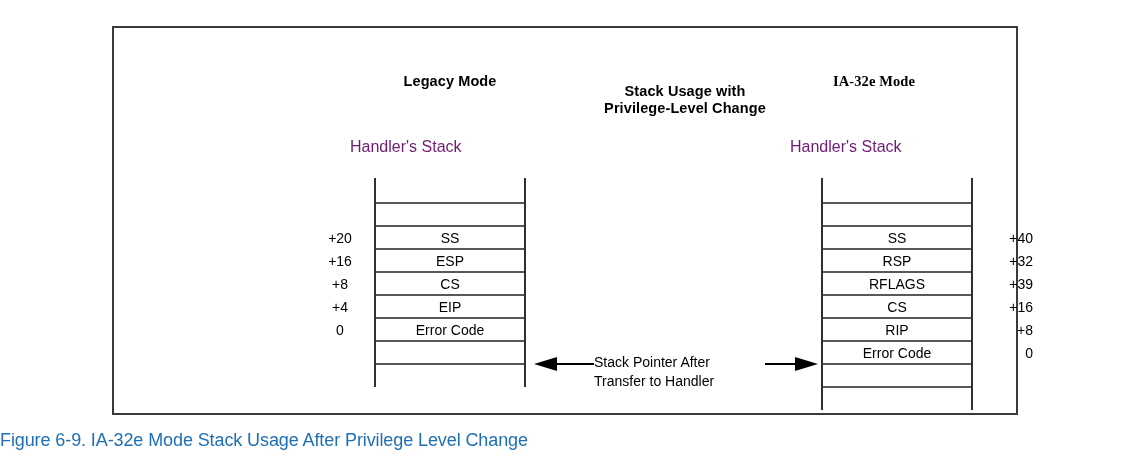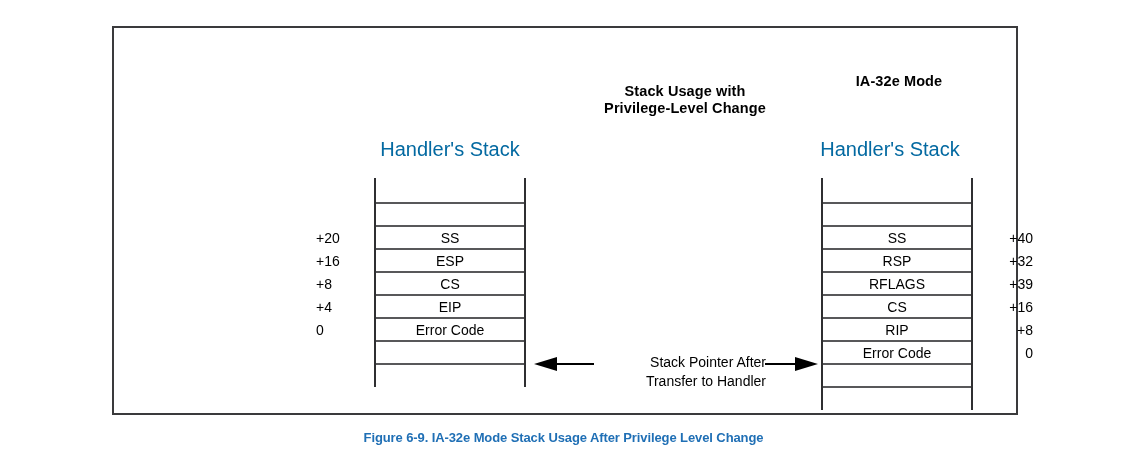--- a/index.html
+++ b/index.html
@@ -33,27 +33,27 @@
     font-size: 14.5px;
     font-weight: bold;
     color: #000000;
     text-align: center;
     line-height: 17px;
     letter-spacing: 0.1px;
     white-space: pre-line;
   }
   #title-legacy   { left: 236px; top: 45px;  width: 200px; }
   #title-center   { left: 456px; top: 55px;  width: 230px; }
-  #title-ia32e    { left: 685px; top: 45px;  width: 200px; }
+  #title-ia32e    { left: 660px; top: 45px;  width: 200px; font-family: Liberation Serif, serif; }
 
   .sub-title {
     position: absolute;
-    font-size: 20px;
-    color: #0369a1;
-    text-align: center;
+    font-size: 16px;
+    color: #701a75;
+    text-align: left;
     width: 200px;
   }
   #sub-legacy { left: 236px; top: 110px; }
   #sub-ia32e  { left: 676px; top: 110px; }
 
   
   .stack {
     position: absolute;
     width: 152px;
     border-left: 2px solid #2f2f31;
@@ -79,60 +79,61 @@
   .stack-row.pad-bottom { height: 23px; }
   .stack-row.tail { height: 24px; border-bottom: none; }
 
   
   .offset {
     position: absolute;
     font-size: 14px;
     color: #000000;
     width: 48px;
   }
-  .offset.left  { right: 100%; margin-right: 12px; text-align: left; }
+  .offset.left  { right: 100%; margin-right: 12px; text-align: center; }
   .offset.right { left: 100%;  margin-left: 14px;  text-align: right; }
 
   
   #center-note {
     position: absolute;
     left: 480px;
     top: 325px;
     width: 172px;
-    text-align: right;
+    text-align: left;
     font-size: 14px;
     line-height: 19px;
     color: #000000;
     white-space: pre-line;
   }
   .arrow-svg {
     position: absolute;
     top: 328px;
   }
   #arrow-left-wrap  { left: 420px; }
   #arrow-right-wrap { left: 651px; }
 
   
   #figure-caption {
     position: absolute;
     left: 0;
     top: 430px;
     width: 1127px;
-    text-align: center;
-    font-size: 13px;
-    font-weight: bold;
+    text-align: left;
+    font-size: 18px;
+    font-weight: normal;
     color: #1f6fb5;
     letter-spacing: -0.1px;
   }
 </style>
 </head>
 <body>
 
 <div id="figure-frame">
 
+  <div class="col-title" id="title-legacy">Legacy Mode</div>
 
   <div class="col-title" id="title-center">Stack Usage with
 Privilege-Level Change</div>
 
   <div class="col-title" id="title-ia32e">IA-32e Mode</div>
 
   <div class="sub-title" id="sub-legacy">Handler's Stack</div>
 
   <div class="sub-title" id="sub-ia32e">Handler's Stack</div>
 

